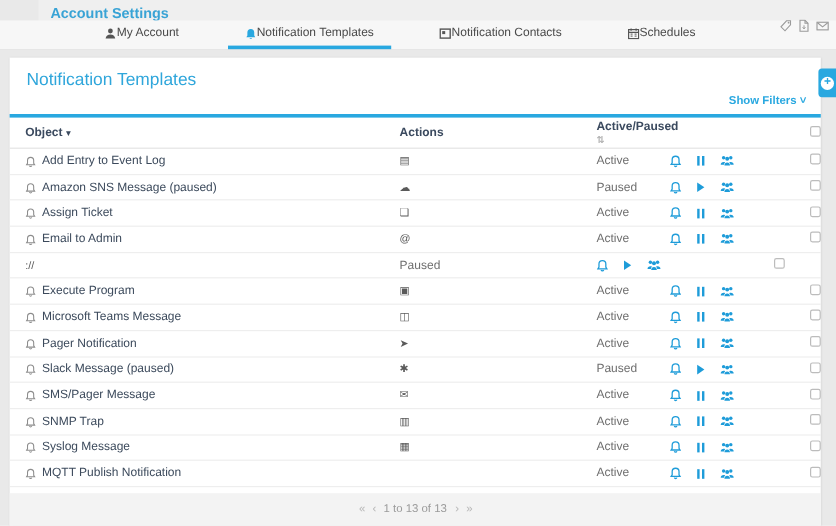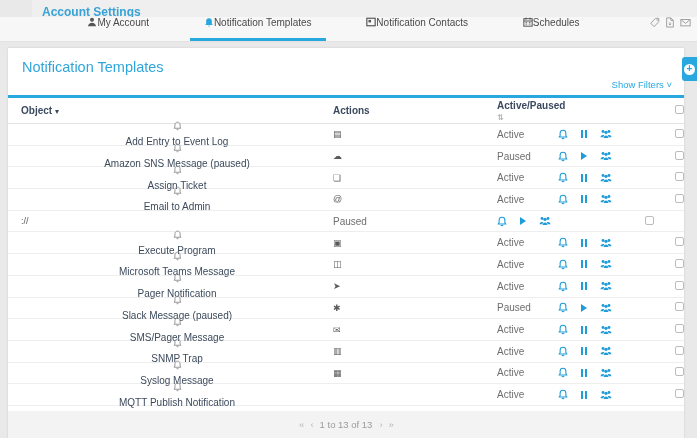--- a/index.html
+++ b/index.html
@@ -7,54 +7,54 @@
     font-family:"Liberation Sans","DejaVu Sans",sans-serif; background:#e9e9e9; }
 
   
   .titlebar { height:17px; background:#efefef; padding:2px 0 0 10px;margin-left:32px; }
   .page-title { font-size:12px; font-weight:bold; color:#39a3d5; }
 
   
   .tabbar { position:relative; height:25px; background:#f7f7f7;
     border-bottom:1px solid #e2e2e2; display:flex; align-items:stretch;
     justify-content:space-around; padding:0 90px 0 60px; }
-  .tab { display:flex; gap:0; font-size:10px; color:#4a4a4a;
+  .tab { display:flex; align-items:center; gap:0; font-size:10px; color:#4a4a4a;
     cursor:pointer; padding:0 14px; border-bottom:3px solid transparent; }
   .tab .tico { width:10px; height:10px; display:inline-block; }
   .tab.active { border-bottom:3px solid #29a8e0; }
   .topicons { position:absolute; right:7px; top:-3px; display:flex; gap:5px; }
   .topicons span { width:10px; height:11px; display:inline-block; cursor:pointer; }
 
   
   .card { position:absolute; left:8px; right:13px; top:48px; bottom:0;
     background:#ffffff; box-shadow:0 0 2px rgba(0,0,0,.12); }
   .card-head { position:relative; height:47px; }
   .card-title { position:absolute; left:14px; top:11px; font-size:14.5px; color:#2fa6db; }
   .show-filters { position:absolute; right:12px; bottom:5px; font-size:9.5px;
-    color:#29a8e0; cursor:pointer; }
+    color:#29a8e0; cursor:pointer;font-weight:bold; }
   .blue-rule { height:3px; background:#29a8e0; }
 
   
   .add-btn { position:absolute; right:0; top:57px; width:15px; height:24px;
     background:#29a8e0; border-radius:3px 0 0 3px; cursor:pointer;
     display:flex; align-items:center; justify-content:flex-start; padding-left:2px; }
   .add-btn .circ { width:11px; height:11px; background:#fff; border-radius:50%;
     color:#29a8e0; font-size:10px; font-weight:bold; line-height:10.5px; text-align:center; }
 
   
   .grid-row { display:grid; grid-template-columns:312px 164px 61px 96px 1fr;
     align-items:center; padding-left:13px; }
   .thead { height:26px; border-bottom:1px solid #e4e4e4; font-size:10px;
     font-weight:bold; color:#3b4a5f; }
   .thead .sort { font-size:8px; color:#3b4a5f; }
   .thead .sort2 { font-size:8px; color:#b0b0b0; }
   .thead .chk-cell { text-align:right; }
 
   .trow { height:21.7px; border-bottom:1px solid #eeeeee; font-size:10px; color:#3c4a5c; }
-  .obj-cell { display:flex; align-items:center; gap:5px; overflow:hidden; white-space:nowrap;flex-direction:column; }
+  .obj-cell { display:flex; align-items:flex-end; gap:5px; overflow:hidden; white-space:nowrap; }
   .obj-link { cursor:pointer; }
   .glyph-cell { font-size:9px; color:#5a5a5a; }
   .status-cell { color:#6e6e6e; }
   .icons-cell { display:flex; align-items:center; gap:12px; }
   .icons-cell > span { cursor:pointer; display:inline-flex; align-items:center; }
   .pp { width:8px; height:8px; position:relative; }
   .pp.pause::before, .pp.pause::after { content:""; position:absolute; top:0; width:2.5px;
     height:8px; background:#1e9cd9; }
   .pp.pause::before { left:0.5px; } .pp.pause::after { left:4.5px; }
   .pp.play::before { content:""; position:absolute; left:1px; top:0;

